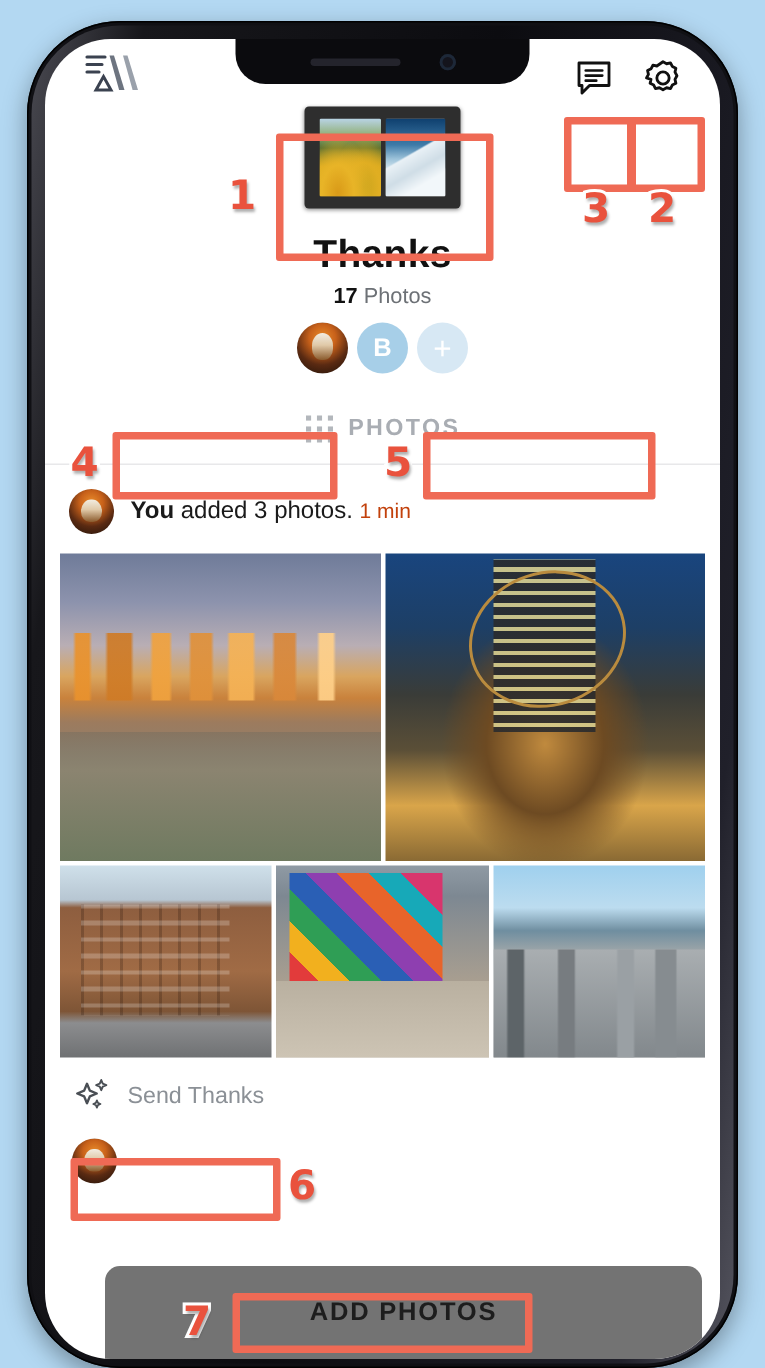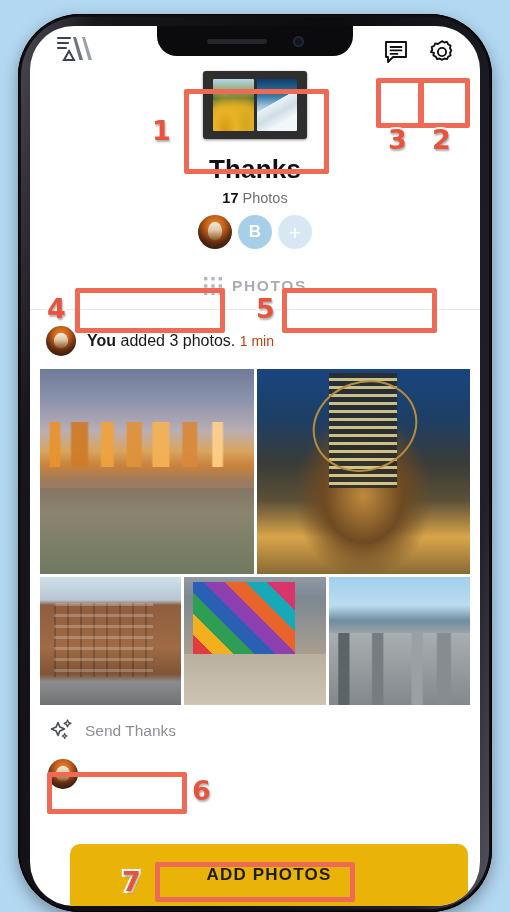--- a/index.html
+++ b/index.html
@@ -230,21 +230,21 @@
   .thanks-row { display: flex; align-items: center; gap: 9px; padding: 14px 0 10px 20px; }
   .thanks-label { font-size: 15.5px; color: #8b9096; }
 
   
   .hidden-row { display: flex; align-items: center; gap: 10px; padding: 6px 0 0 18px; }
   .hidden-avatar { width: 30px; height: 30px; }
 
   
   .cta-bar {
     position: absolute; left: 12px; right: 12px; bottom: 0;
-    height: 62px; background: #eab308;
+    height: 62px; background: #737373;
     border-top-left-radius: 10px; border-top-right-radius: 10px;
     display: flex; align-items: center; justify-content: center;
     cursor: pointer;
     margin-left: 28px;
   }
   .cta-label { font-size: 17px; font-weight: 700; letter-spacing: 1.2px; color: #1d1d1d; }
 
   
   .anno-box {
     position: absolute; border: 5px solid #ef6a55; border-radius: 2px;

